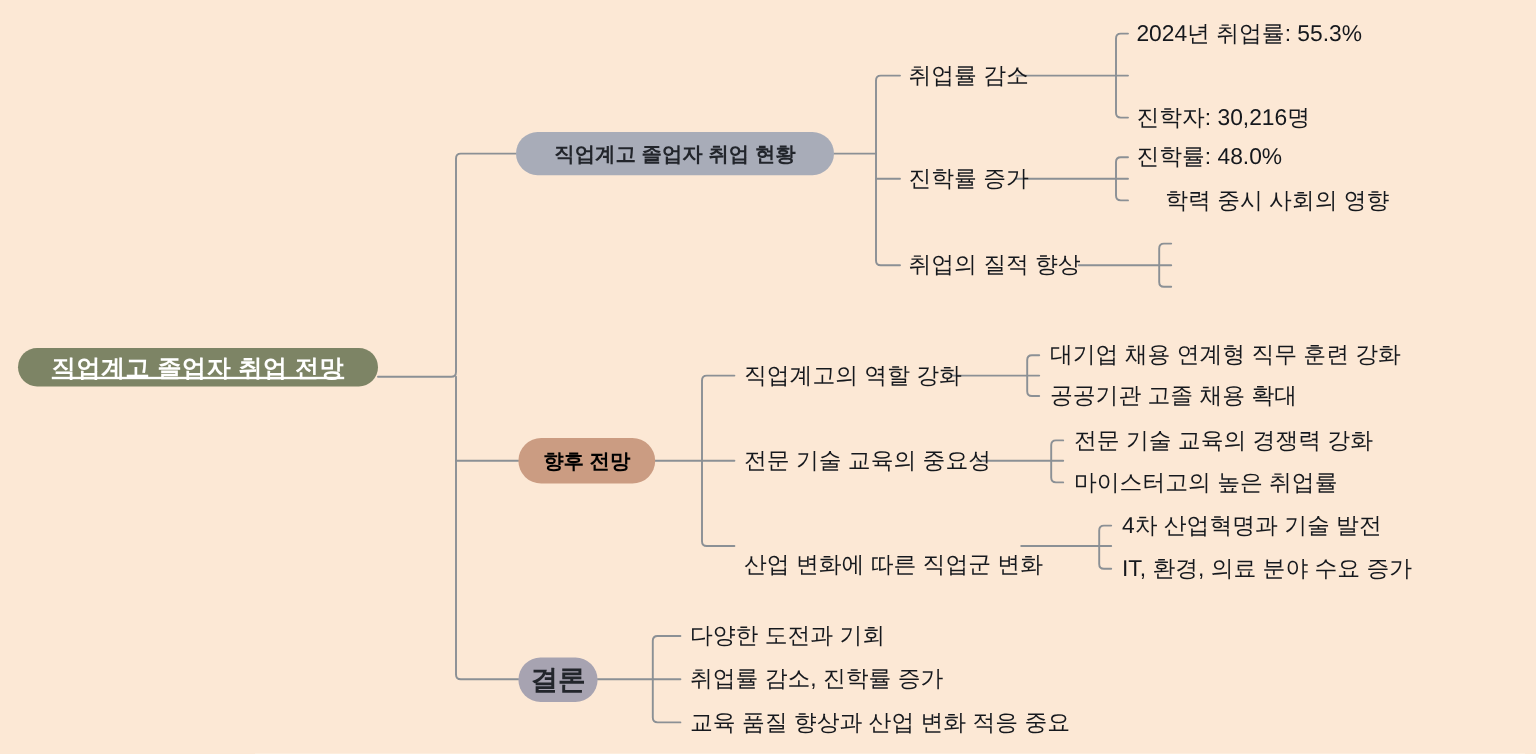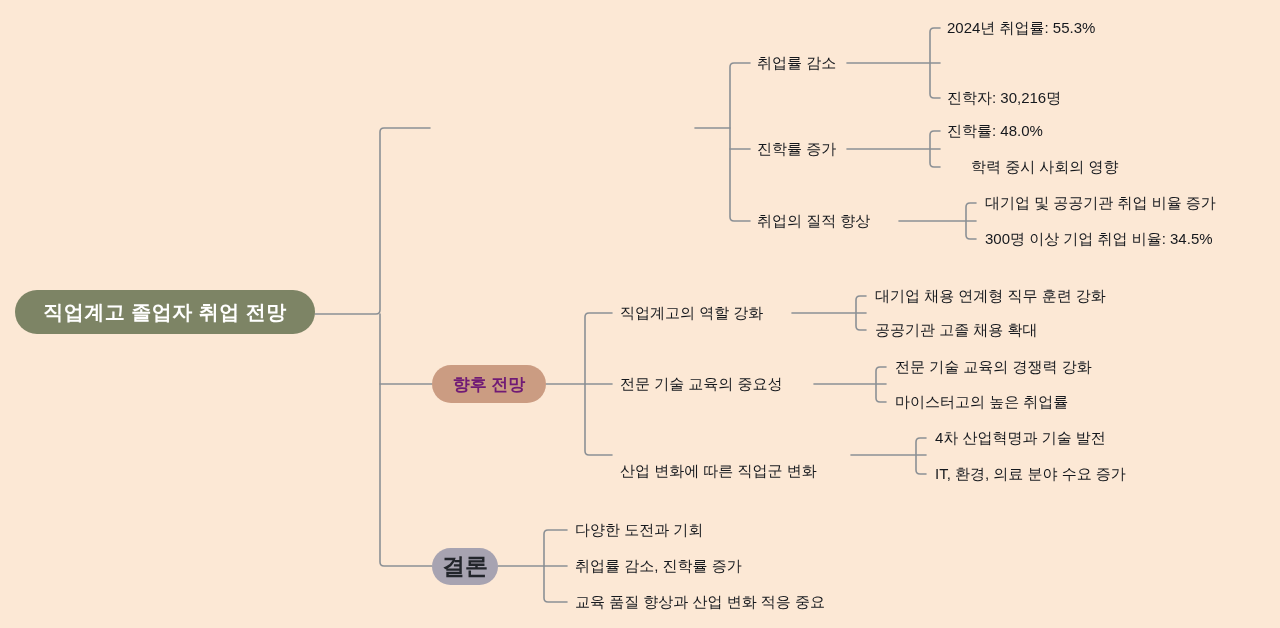--- a/index.html
+++ b/index.html
@@ -24,27 +24,27 @@
     font-weight:bold;
     white-space:nowrap;
   }
   .root-pill {
     background: var(--root-fill, #7d8465);
     color: var(--root-text, #ffffff);
     font-size:20px;
     letter-spacing:0.5px;
   }
   .pill-gray   { background: var(--branch1-fill, #a8acb8); color:#22252b; font-size:17px; }
-  .pill-tan    { background: var(--branch2-fill, #cb9c82); color:#701a75; font-size:17px; }
+  .pill-tan    { background: var(--branch2-fill, #cb9c82); color:#000000; font-size:17px; }
   .pill-purple { background: var(--branch3-fill, #a7a3b1); color:#22252b; font-size:23px; }
   .tnode {
     position:absolute;
     transform: translateY(-50%);
     white-space:nowrap;
-    font-size:15px;
+    font-size:19px;
     color: var(--node-text, #15181d);
   }
 </style>
 </head>
 <body>
 
 <div class="canvas">
 
   <svg class="links" width="1280" height="628" viewBox="0 0 1280 628" aria-hidden="true">
 
@@ -76,35 +76,34 @@
     <path d="M886,367 H880 Q876,367 876,371 V398 Q876,402 880,402 H886"></path>
 
     <path d="M851,455 H926"></path>
     <path d="M926,438 H920 Q916,438 916,442 V470 Q916,474 920,474 H926"></path>
 
     <path d="M498,566 H544"></path>
     <path d="M567,530 H548 Q544,530 544,534 V598 Q544,602 548,602 H567"></path>
     <path d="M544,566 H567"></path>
   </svg>
 
-  <div class="pill root-pill" style="left:15px; top:290px; width:300px; height:44px;">직업계고 졸업자 취업 전망</div>
+  <div class="pill root-pill" style="left:15px; top:290px; width:300px; height:32px;text-decoration:underline;">직업계고 졸업자 취업 전망</div>
 
+  <div class="pill pill-gray" style="left:430px; top:110px; width:265px; height:36px;">직업계고 졸업자 취업 현황</div>
   <div class="pill pill-tan" style="left:432px; top:365px; width:114px; height:38px;">향후 전망</div>
   <div class="pill pill-purple" style="left:432px; top:548px; width:66px; height:37px;">결론</div>
 
   <div class="tnode" style="left:757px; top:63px;">취업률 감소</div>
   <div class="tnode" style="left:757px; top:149px;">진학률 증가</div>
   <div class="tnode" style="left:757px; top:221px;">취업의 질적 향상</div>
 
   <div class="tnode" style="left:947px; top:28px;">2024년 취업률: 55.3%</div>
   <div class="tnode" style="left:947px; top:98px;">진학자: 30,216명</div>
   <div class="tnode" style="left:947px; top:131px;">진학률: 48.0%</div>
   <div class="tnode" style="left:947px; top:167px;margin-left:24px;">학력 중시 사회의 영향</div>
-  <div class="tnode" style="left:985px; top:203px;">대기업 및 공공기관 취업 비율 증가</div>
-  <div class="tnode" style="left:985px; top:239px;">300명 이상 기업 취업 비율: 34.5%</div>
 
   <div class="tnode" style="left:620px; top:313px;">직업계고의 역할 강화</div>
   <div class="tnode" style="left:620px; top:384px;">전문 기술 교육의 중요성</div>
   <div class="tnode" style="left:620px; top:455px;margin-top:16px;">산업 변화에 따른 직업군 변화</div>
 
   <div class="tnode" style="left:875px; top:296px;">대기업 채용 연계형 직무 훈련 강화</div>
   <div class="tnode" style="left:875px; top:330px;">공공기관 고졸 채용 확대</div>
   <div class="tnode" style="left:895px; top:367px;">전문 기술 교육의 경쟁력 강화</div>
   <div class="tnode" style="left:895px; top:402px;">마이스터고의 높은 취업률</div>
   <div class="tnode" style="left:935px; top:438px;">4차 산업혁명과 기술 발전</div>

